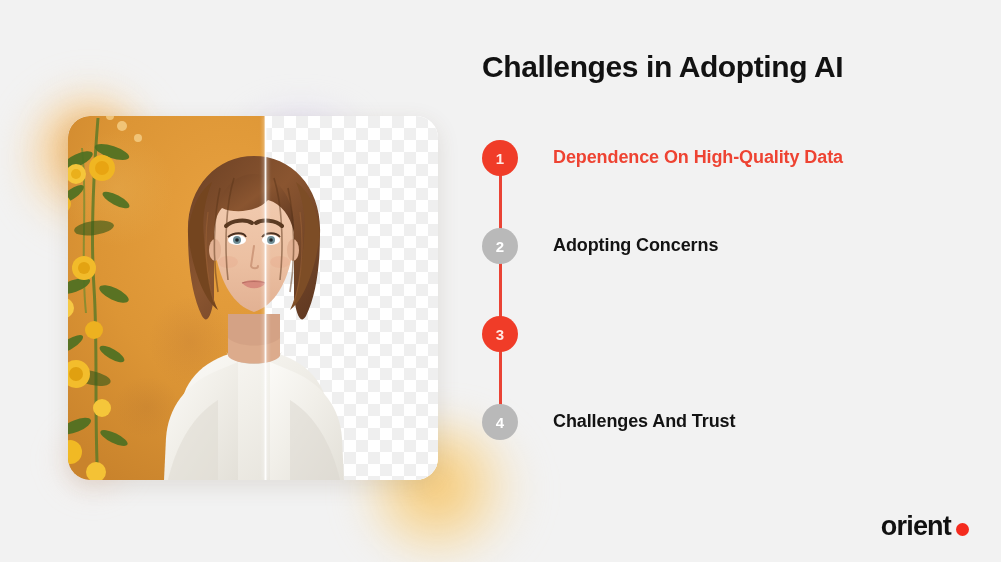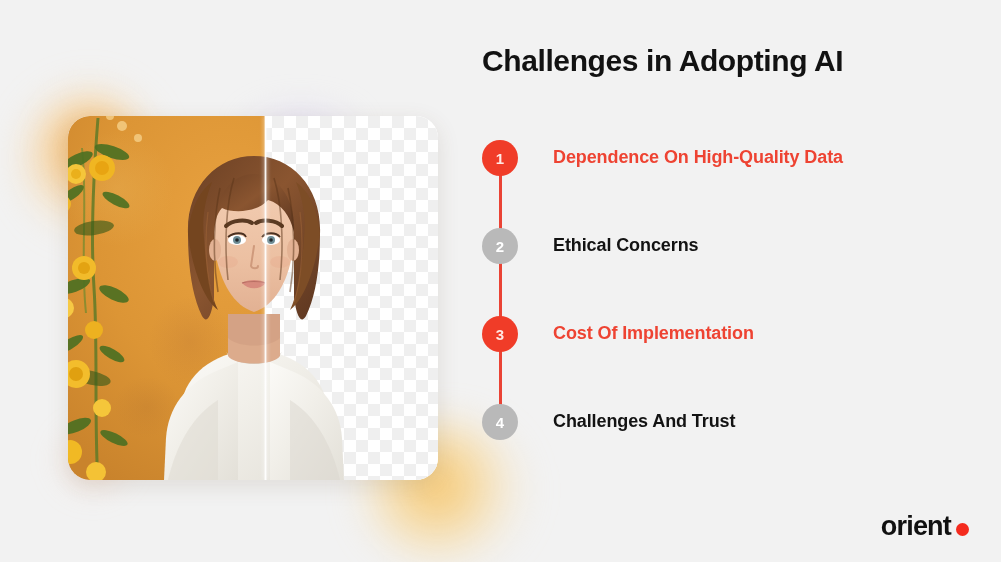--- a/index.html
+++ b/index.html
@@ -153,21 +153,21 @@
   
 
   .content {
     position: absolute;
     left: 470px; top: 0;
     width: 531px; height: 562px;
   }
 
   .title {
     position: absolute;
-    left: 12px; top: 44px;
+    left: 12px; top: 50px;
     font-size: 30px;
     font-weight: 700;
     color: #121212;
     letter-spacing: -0.4px;
     white-space: nowrap;
   }
 
   .timeline {
     position: absolute;
     left: 12px; top: 140px;
@@ -397,26 +397,25 @@
     <div class="timeline">
       <div class="rail"></div>
 
       <div class="item">
         <div class="badge red">1</div>
         <div class="item-label red">Dependence On High-Quality Data</div>
       </div>
 
       <div class="item">
         <div class="badge gray">2</div>
-        <div class="item-label dark">Ethical Concerns</div>
+        <div class="item-label dark">Adopting Concerns</div>
       </div>
 
       <div class="item">
         <div class="badge red">3</div>
-        <div class="item-label red">Cost Of Implementation</div>
       </div>
 
       <div class="item">
         <div class="badge gray">4</div>
         <div class="item-label dark">Challenges And Trust</div>
       </div>
     </div>
   </div>
 
   <div class="logo">

